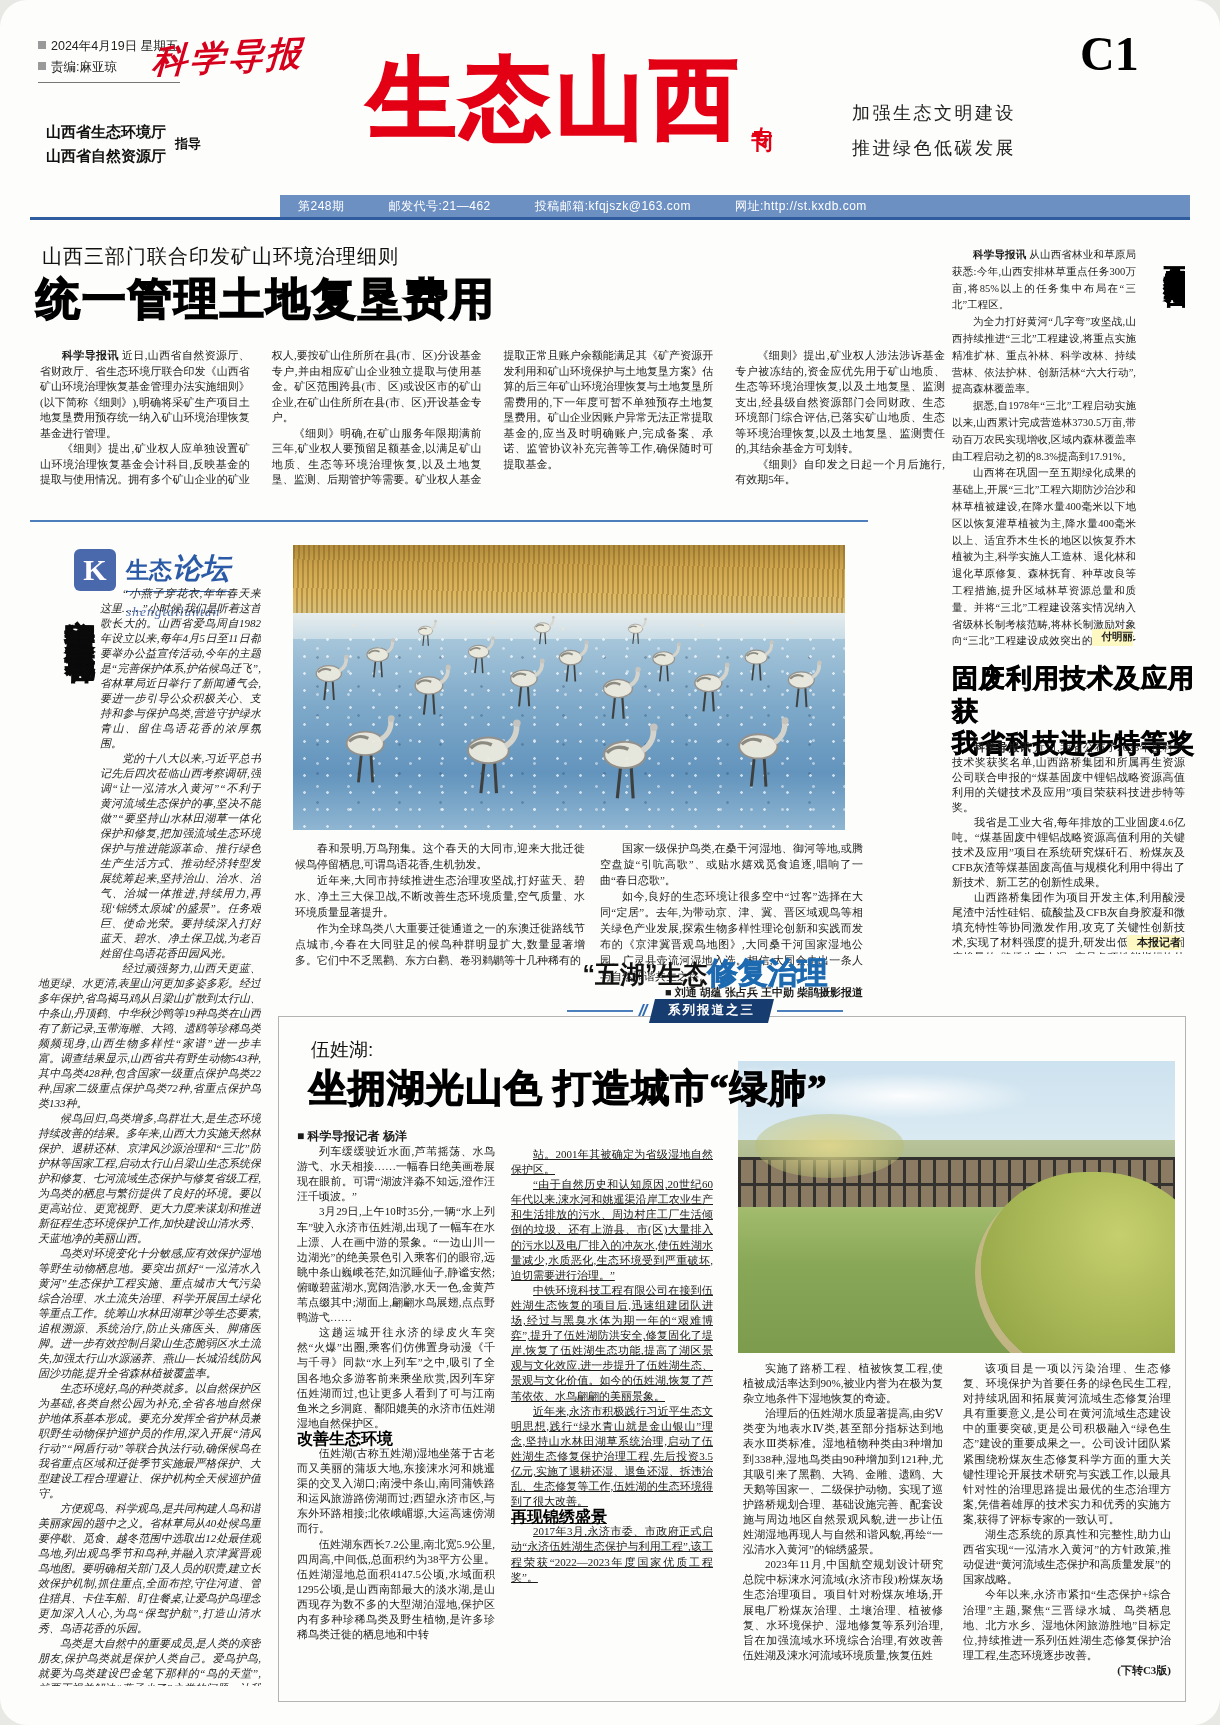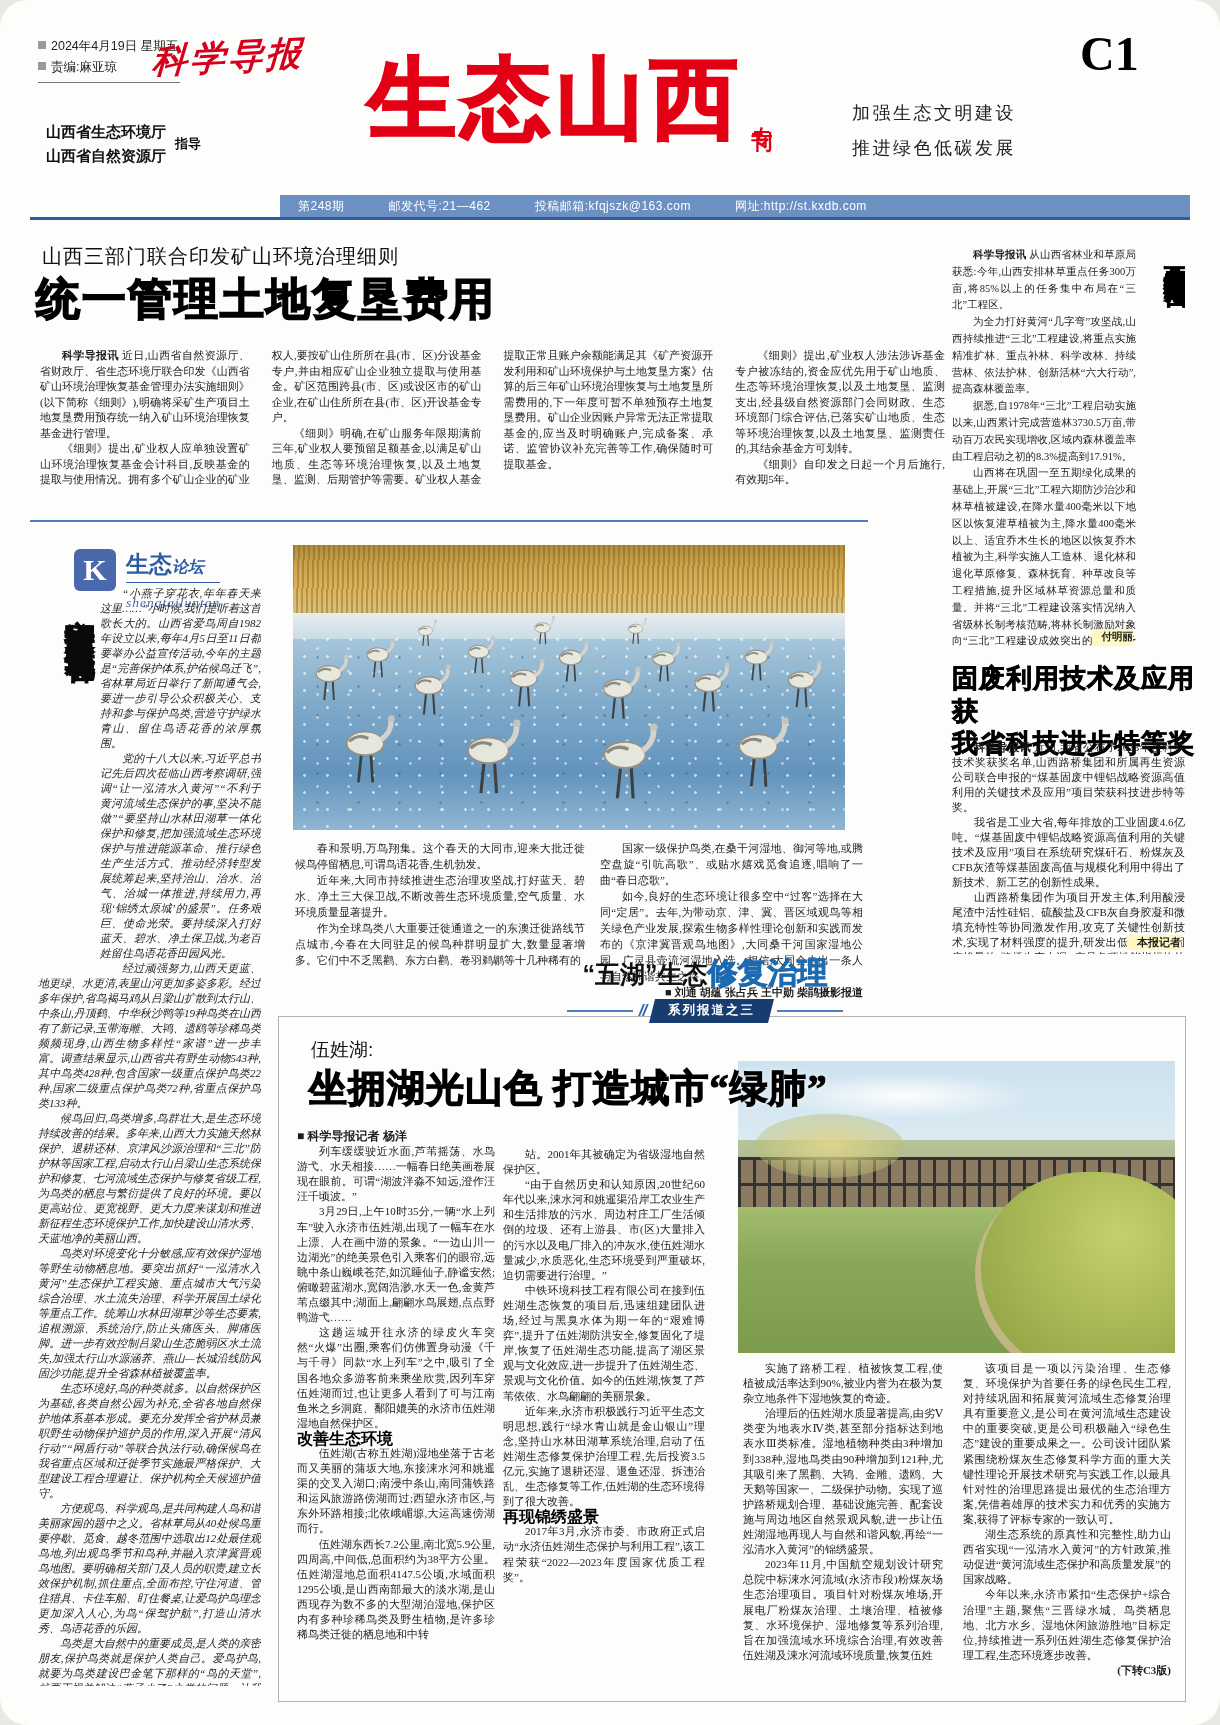--- a/index.html
+++ b/index.html
@@ -33,21 +33,21 @@
   .lead-body{position:absolute;left:40px;top:348px;width:905px;height:152px;column-count:4;column-gap:22px;
              column-fill:auto;overflow:hidden;font-size:11px;line-height:15.5px;text-align:justify;}
   .lead-body p{margin:0;text-indent:2em;}
   .intro{font-weight:bold;font-family:"Liberation Sans","DejaVu Sans",sans-serif;}
   .mid-rule{position:absolute;left:30px;top:520px;width:838px;height:2px;background:#4d7fbd;}
   
   .forum-logo{position:absolute;left:74px;top:549px;display:flex;gap:10px;align-items:flex-start;}
   .k-box{width:42px;height:42px;background:#4a69ad;border-radius:6px;color:#fff;font-family:"Liberation Serif",serif;
          font-weight:700;font-size:30px;display:flex;align-items:center;justify-content:center;}
   .forum-logo-text .r1{font-size:23px;font-weight:800;color:#2b5aa6;font-family:"Liberation Sans",sans-serif;}
-  .forum-logo-text .r1 .script{font-style:italic;font-family:Liberation Sans, sans-serif;font-size:16px;}
+  .forum-logo-text .r1 .script{font-style:italic;font-family:Liberation Sans, sans-serif;font-size:29px;}
   .forum-logo-text .r2{border-top:1.5px solid #2b5aa6;margin-top:2px;padding-top:12px;font-style:italic;
                        font-size:13.5px;color:#4a69ad;letter-spacing:1px;font-family:"Liberation Serif",serif;}
   .forum-body{position:absolute;left:38px;top:586px;width:223px;height:1100px;overflow:hidden;
               font-size:11px;line-height:15px;text-align:justify;font-style:italic;color:#222;}
   .forum-vtitle{float:left;width:50px;height:372px;writing-mode:vertical-rl;font-style:normal;
                 font-family:"Liberation Sans","DejaVu Sans",sans-serif;font-size:30px;font-weight:800;color:#0a0a0a;
                 letter-spacing:2px;margin:10px 12px 6px 0;-webkit-text-stroke:.8px #0a0a0a;}
   .forum-body p{margin:0;text-indent:2em;}
   
   .photo1{position:absolute;left:293px;top:545px;width:552px;height:285px;overflow:hidden;background:#7fa9c8;}
@@ -103,21 +103,21 @@
   .lake-box{position:absolute;left:278px;top:1016px;width:908px;height:686px;border:1px solid #b3b3b3;
             background:#fdfdfb;box-sizing:border-box;}
   .lake-kicker{position:absolute;left:32px;top:20px;font-family:"Liberation Sans",sans-serif;font-size:19px;color:#111;}
   .lake-headline{position:absolute;left:30px;top:46px;font-size:38px;font-weight:900;letter-spacing:1px;
                  font-family:"Liberation Serif","DejaVu Serif",serif;color:#000;z-index:2;
                  -webkit-text-stroke:1.2px #000;text-shadow:0 0 6px rgba(255,255,255,.9);}
   .lake-byline{margin:0 0 8px 0;font-weight:bold;font-family:"Liberation Sans",sans-serif;font-size:12px;text-indent:0 !important;}
   .lake-col{position:absolute;font-size:11px;line-height:15.1px;text-align:justify;overflow:hidden;}
   .lake-col p{margin:0;text-indent:2em;}
   .colA{left:18px;top:112px;width:198px;height:566px;}
-  .colB{left:224px;top:130px;width:202px;height:548px;}
+  .colB{left:232px;top:130px;width:202px;height:548px;text-decoration:underline;}
   .colC{left:464px;top:344px;width:200px;height:334px;}
   .colD{left:684px;top:344px;width:208px;height:334px;}
   .subhead{font-family:"Liberation Sans","DejaVu Sans",sans-serif;font-size:16px;font-weight:800;
            margin:9px 0 6px 4px;text-indent:0 !important;color:#000;}
   .turn-note{text-align:right;font-weight:bold;text-indent:0 !important;}
   
   .photo2{position:absolute;left:459px;top:44px;width:437px;height:292px;overflow:hidden;z-index:1;background:#cfe3ee;}
   .lp-sky{position:absolute;left:0;top:0;right:0;height:30%;background:linear-gradient(180deg,#cde2ef,#dcebf3);}
   .lp-cloud{position:absolute;left:8%;top:4%;width:60%;height:16%;border-radius:50%;
             background:radial-gradient(ellipse,rgba(255,255,255,.95),rgba(255,255,255,0) 70%);}

